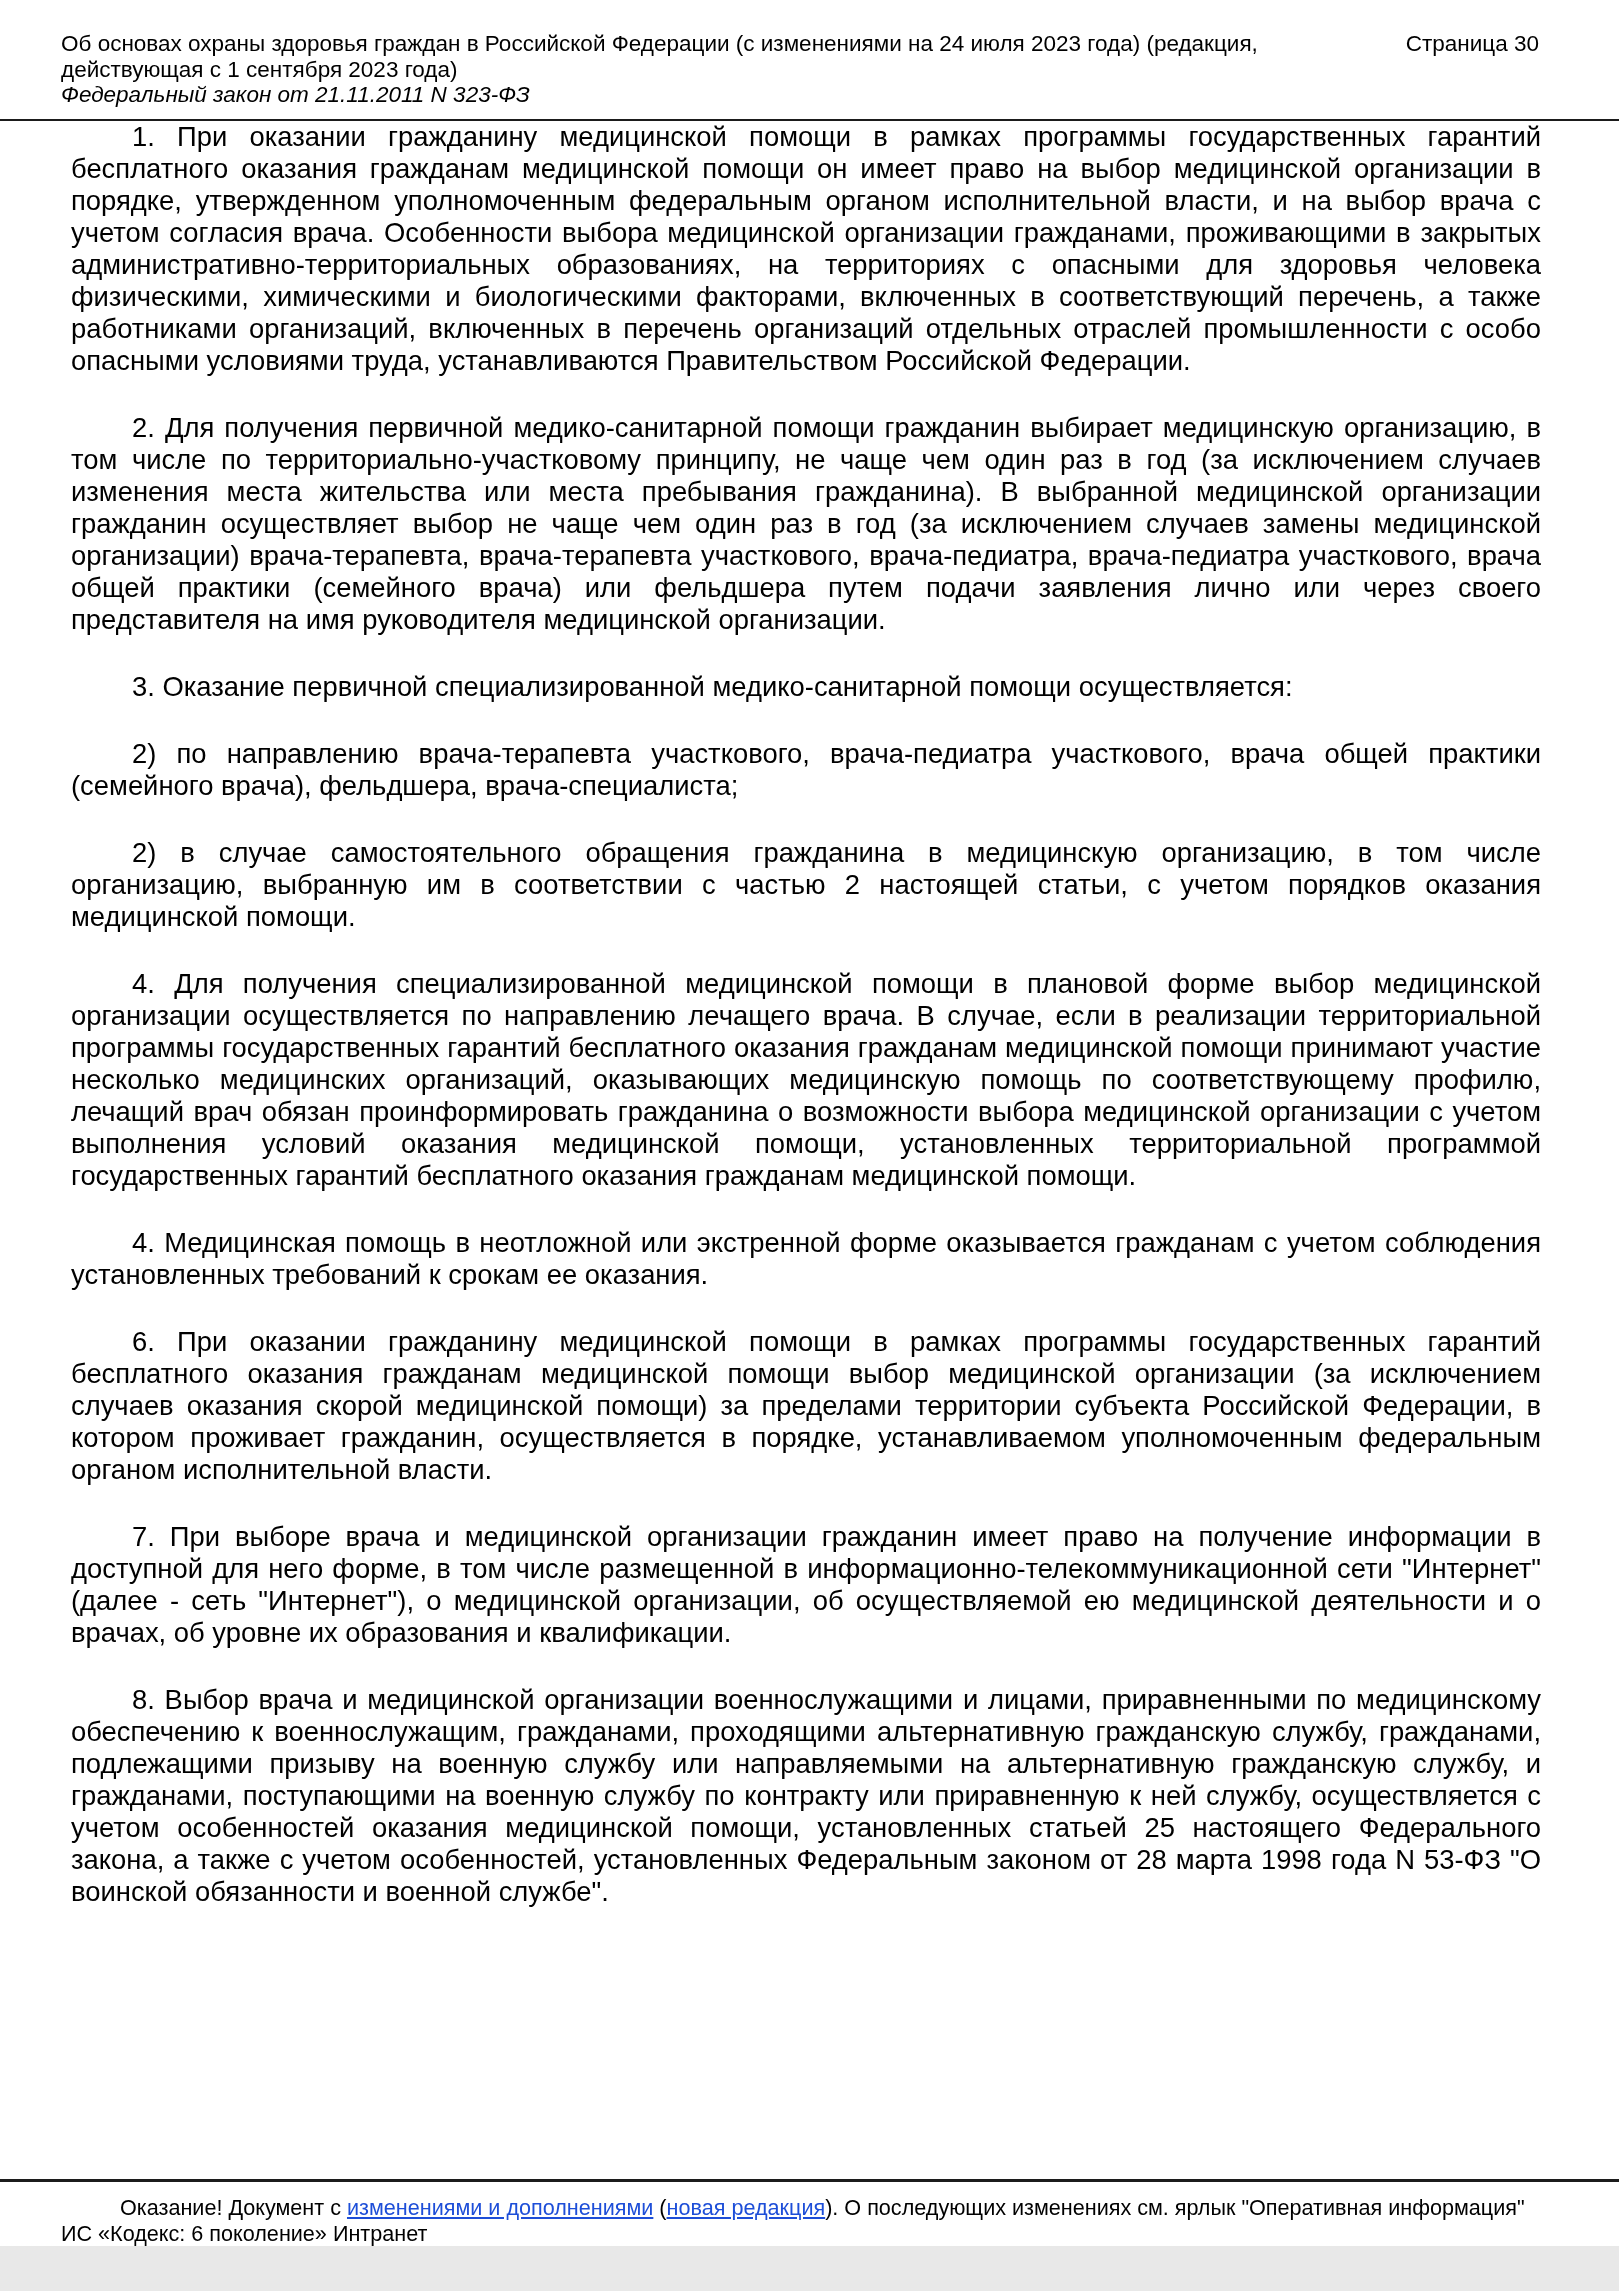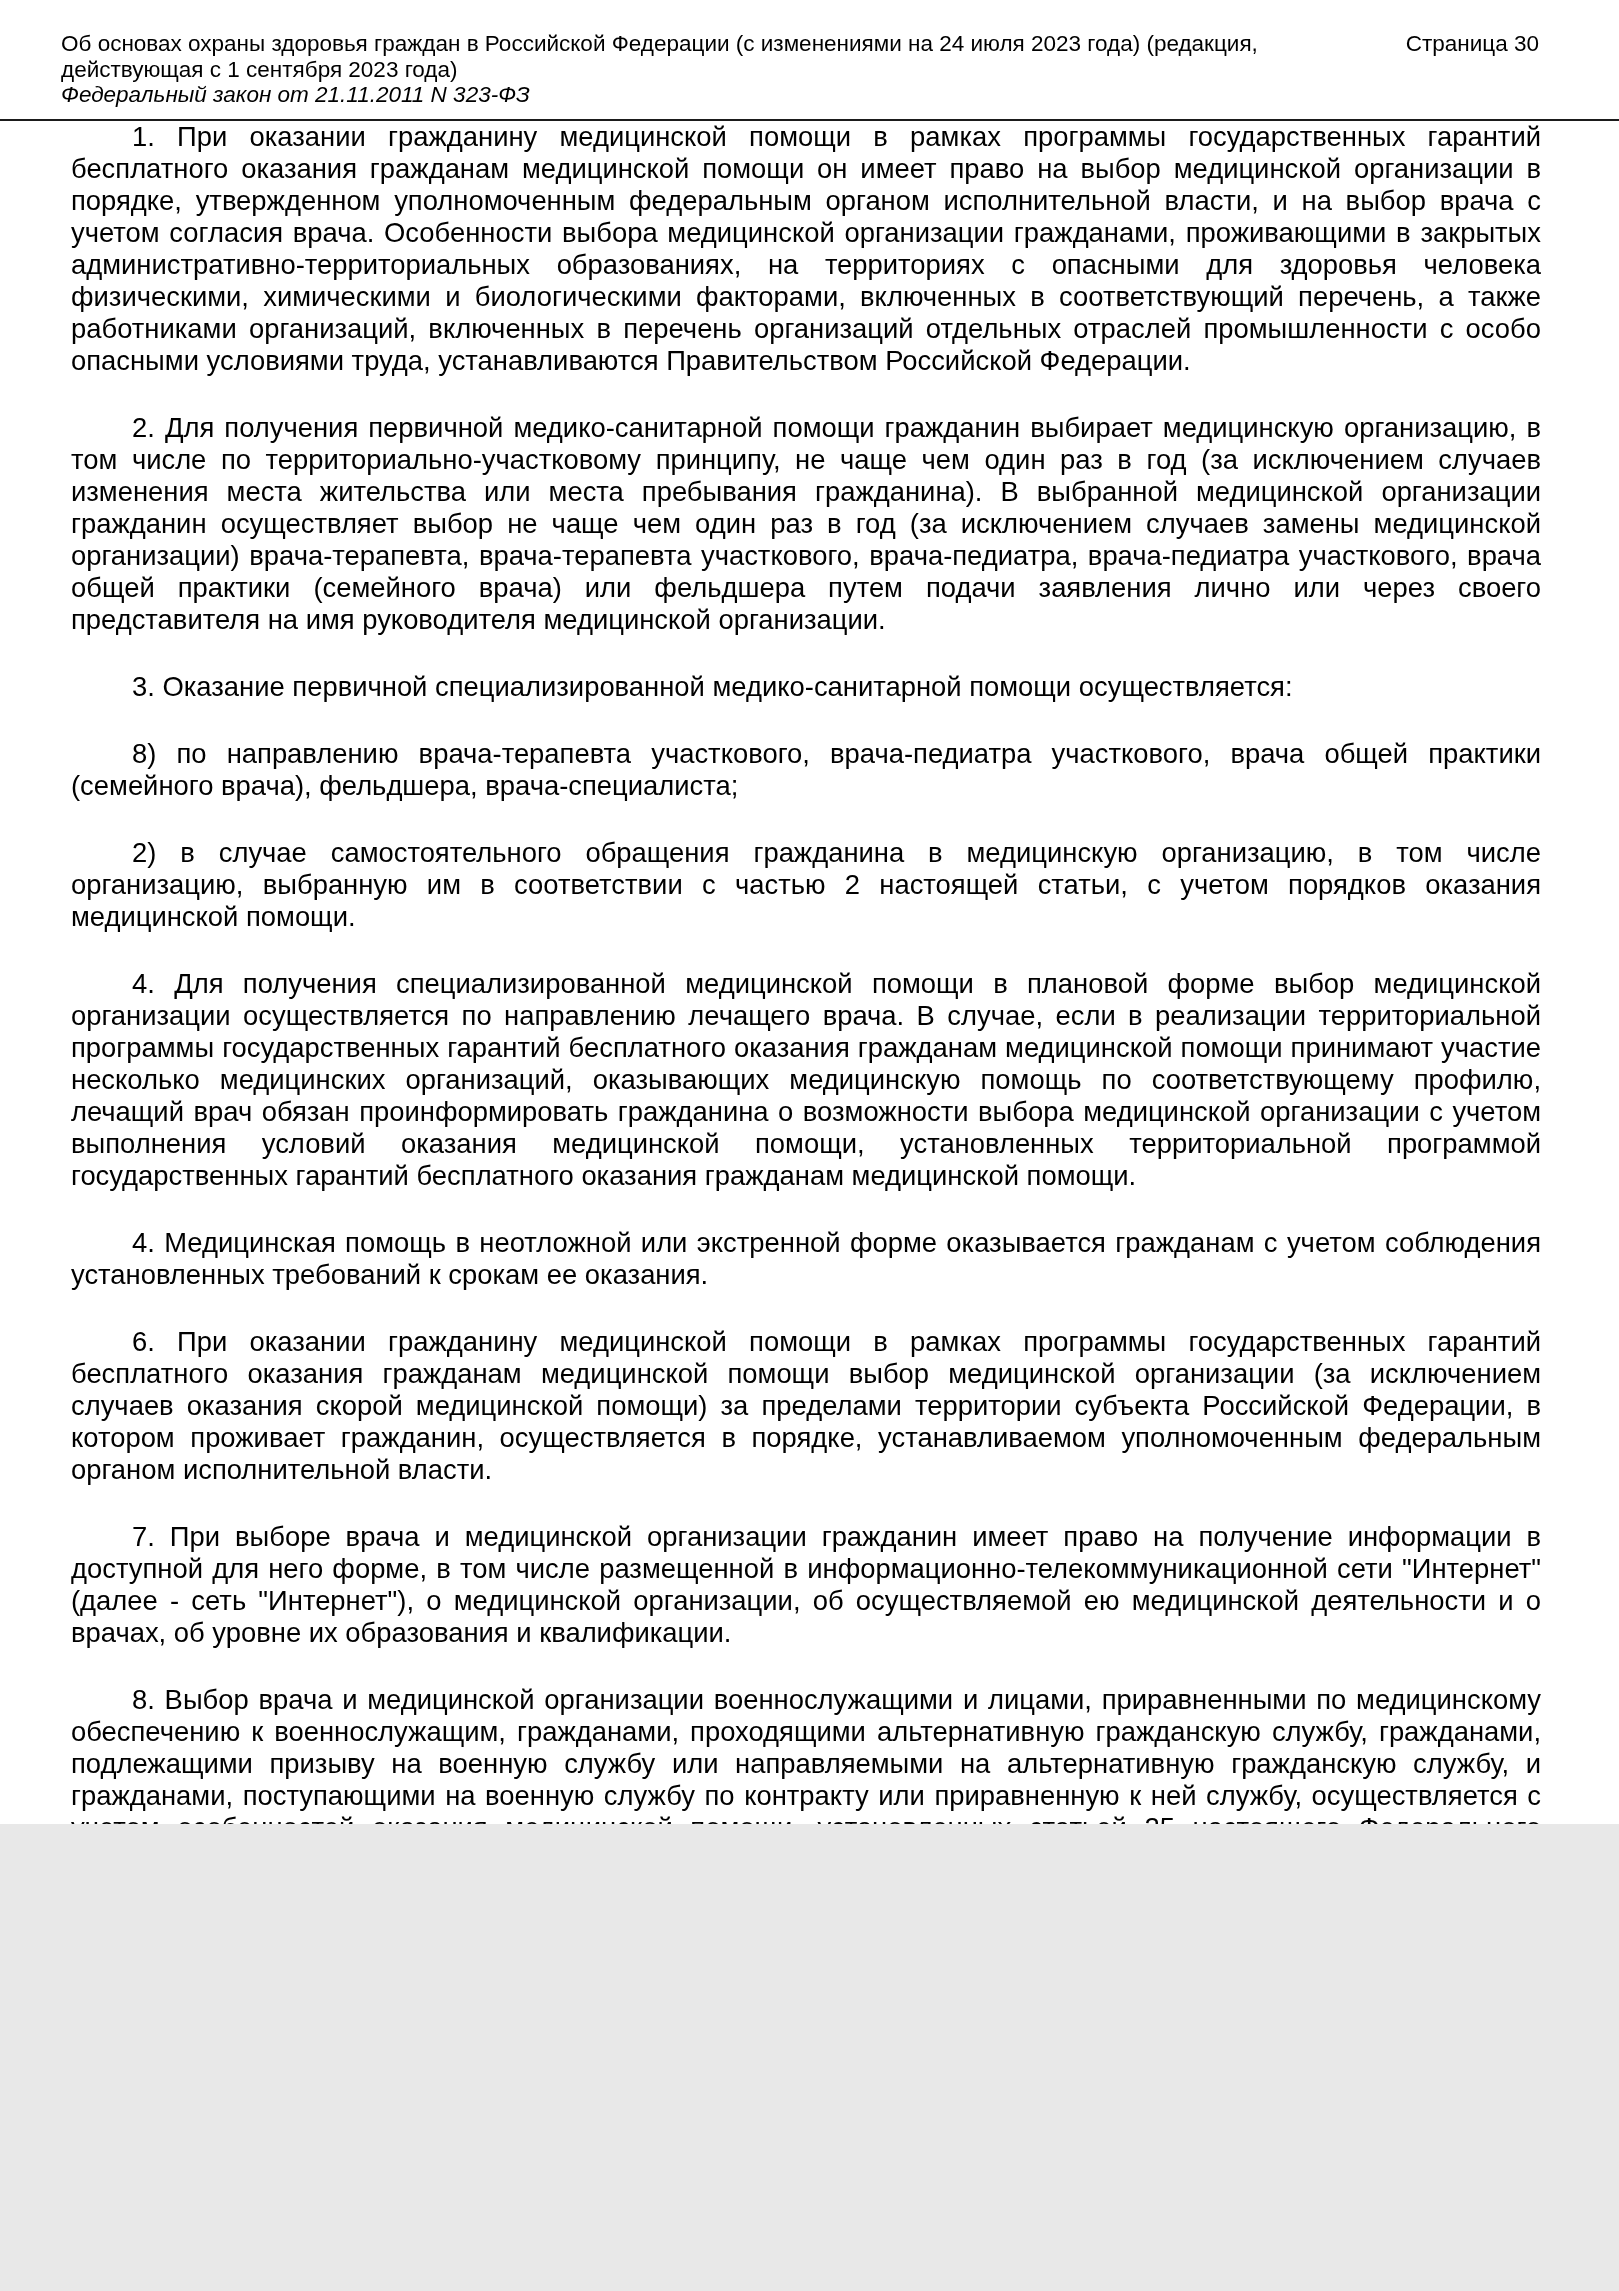--- a/index.html
+++ b/index.html
@@ -1,27 +1,28 @@
 <!DOCTYPE html>
 <html lang="ru"><head>
 <meta charset="utf-8">
 <style>
   html, body { margin: 0; padding: 0; background: #e8e8e8; }
   .page {
     position: relative;
     width: 1619px;
-    height: 1824px;
+    height: 2246px;
     margin: 0 auto;
     background: #ffffff;
     color: #000000;
     font-family: "Liberation Sans", "DejaVu Sans", sans-serif;
     display: flex;
     flex-direction: column;
     overflow: hidden;
     box-sizing: border-box;
+    justify-content: center;
   }
   
   .header {
     display: flex;
     align-items: flex-start;
     padding: 31px 80px 0 61px;
     font-size: 22.5px;
     line-height: 25.5px;
   }
   .header-left { width: 1255px; }
@@ -89,21 +90,21 @@
     <div class="header-page">Страница 30</div>
   </div>
 
   <hr class="rule">
 
   <div class="article">
 
     <p>1. При оказании гражданину медицинской помощи в рамках программы государственных гарантий бесплатного оказания гражданам медицинской помощи он имеет право на выбор медицинской организации в порядке, утвержденном уполномоченным федеральным органом исполнительной власти, и на выбор врача с учетом согласия врача. Особенности выбора медицинской организации гражданами, проживающими в закрытых административно-территориальных образованиях, на территориях с опасными для здоровья человека физическими, химическими и биологическими факторами, включенных в соответствующий перечень, а также работниками организаций, включенных в перечень организаций отдельных отраслей промышленности с особо опасными условиями труда, устанавливаются Правительством Российской Федерации.</p>
     <p>2. Для получения первичной медико-санитарной помощи гражданин выбирает медицинскую организацию, в том числе по территориально-участковому принципу, не чаще чем один раз в год (за исключением случаев изменения места жительства или места пребывания гражданина). В выбранной медицинской организации гражданин осуществляет выбор не чаще чем один раз в год (за исключением случаев замены медицинской организации) врача-терапевта, врача-терапевта участкового, врача-педиатра, врача-педиатра участкового, врача общей практики (семейного врача) или фельдшера путем подачи заявления лично или через своего представителя на имя руководителя медицинской организации.</p>
     <p>3. Оказание первичной специализированной медико-санитарной помощи осуществляется:</p>
-    <p>8) по направлению врача-терапевта участкового, врача-педиатра участкового, врача общей практики (семейного врача), фельдшера, врача-специалиста;</p>
+    <p>2) по направлению врача-терапевта участкового, врача-педиатра участкового, врача общей практики (семейного врача), фельдшера, врача-специалиста;</p>
     <p>2) в случае самостоятельного обращения гражданина в медицинскую организацию, в том числе организацию, выбранную им в соответствии с частью 2 настоящей статьи, с учетом порядков оказания медицинской помощи.</p>
     <p>4. Для получения специализированной медицинской помощи в плановой форме выбор медицинской организации осуществляется по направлению лечащего врача. В случае, если в реализации территориальной программы государственных гарантий бесплатного оказания гражданам медицинской помощи принимают участие несколько медицинских организаций, оказывающих медицинскую помощь по соответствующему профилю, лечащий врач обязан проинформировать гражданина о возможности выбора медицинской организации с учетом выполнения условий оказания медицинской помощи, установленных территориальной программой государственных гарантий бесплатного оказания гражданам медицинской помощи.</p>
     <p>4. Медицинская помощь в неотложной или экстренной форме оказывается гражданам с учетом соблюдения установленных требований к срокам ее оказания.</p>
     <p>6. При оказании гражданину медицинской помощи в рамках программы государственных гарантий бесплатного оказания гражданам медицинской помощи выбор медицинской организации (за исключением случаев оказания скорой медицинской помощи) за пределами территории субъекта Российской Федерации, в котором проживает гражданин, осуществляется в порядке, устанавливаемом уполномоченным федеральным органом исполнительной власти.</p>
     <p>7. При выборе врача и медицинской организации гражданин имеет право на получение информации в доступной для него форме, в том числе размещенной в информационно-телекоммуникационной сети "Интернет" (далее - сеть "Интернет"), о медицинской организации, об осуществляемой ею медицинской деятельности и о врачах, об уровне их образования и квалификации.</p>
     <p>8. Выбор врача и медицинской организации военнослужащими и лицами, приравненными по медицинскому обеспечению к военнослужащим, гражданами, проходящими альтернативную гражданскую службу, гражданами, подлежащими призыву на военную службу или направляемыми на альтернативную гражданскую службу, и гражданами, поступающими на военную службу по контракту или приравненную к ней службу, осуществляется с учетом особенностей оказания медицинской помощи, установленных статьей 25 настоящего Федерального закона, а также с учетом особенностей, установленных Федеральным законом от 28 марта 1998 года N 53-ФЗ "О воинской обязанности и военной службе".</p>
   </div>
 
   <div class="footer-wrap">
     <hr class="footer-rule">

